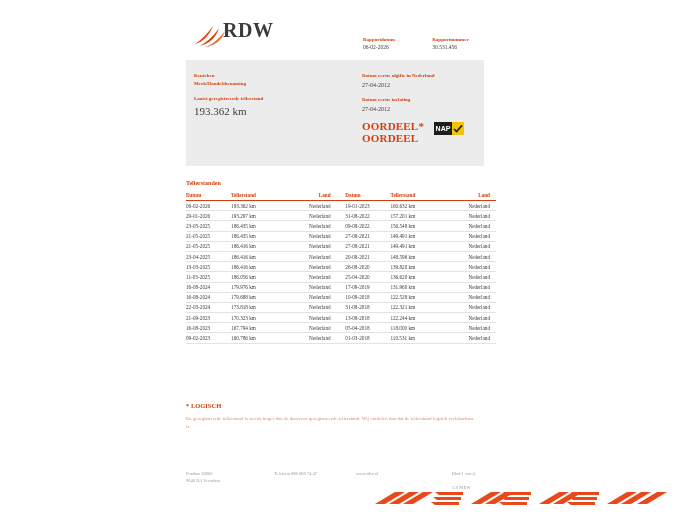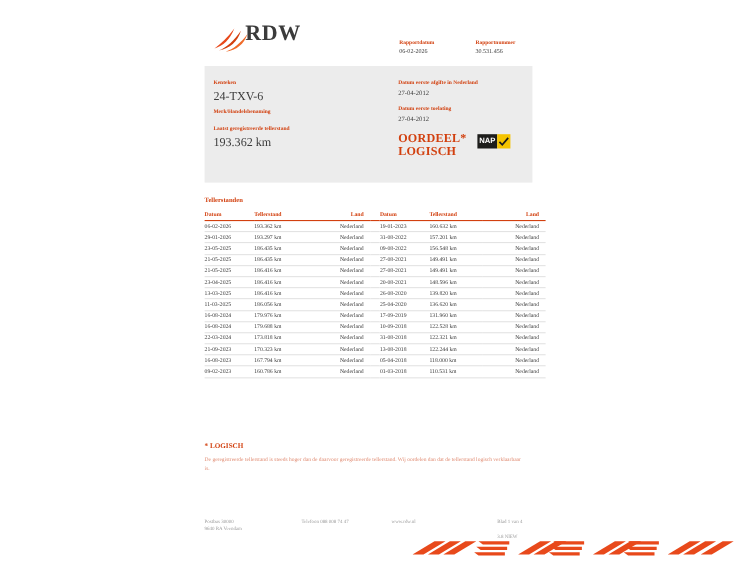--- a/index.html
+++ b/index.html
@@ -280,37 +280,36 @@
       <div class="meta-col">
         <div class="meta-label">Rapportnummer</div>
         <div class="meta-value">30.531.456</div>
       </div>
     </div>
   </div>
 
   <div class="panel">
     <div class="panel-left">
       <div class="fld-label">Kenteken</div>
-      <div class="fld-big">24-TXV-6</div>
       <div class="fld-label">Merk/Handelsbenaming</div>
       <div class="spacer-8"></div>
       <div class="fld-label">Laatst geregistreerde tellerstand</div>
       <div class="fld-big">193.362 km</div>
     </div>
 
     <div class="panel-right">
       <div class="fld-label">Datum eerste afgifte in Nederland</div>
       <div class="fld-sm">27-04-2012</div>
       <div class="fld-label">Datum eerste toelating</div>
       <div class="fld-sm">27-04-2012</div>
     </div>
 
     <div class="logisch-block">
       <div class="logisch-text">OORDEEL*</div>
-      <div class="logisch-text">LOGISCH</div>
+      <div class="logisch-text">OORDEEL</div>
     </div>
 
     <div class="nap-badge">
       <div class="nap-box">NAP</div>
       <div class="nap-check">
         <svg width="12" height="13" viewBox="0 0 12 13" xmlns="http://www.w3.org/2000/svg">
           <path d="M2 7 L4.6 9.6 L10 3.4" fill="none" stroke="#1d1d1b" stroke-width="1.6"></path>
         </svg>
       </div>
     </div>

